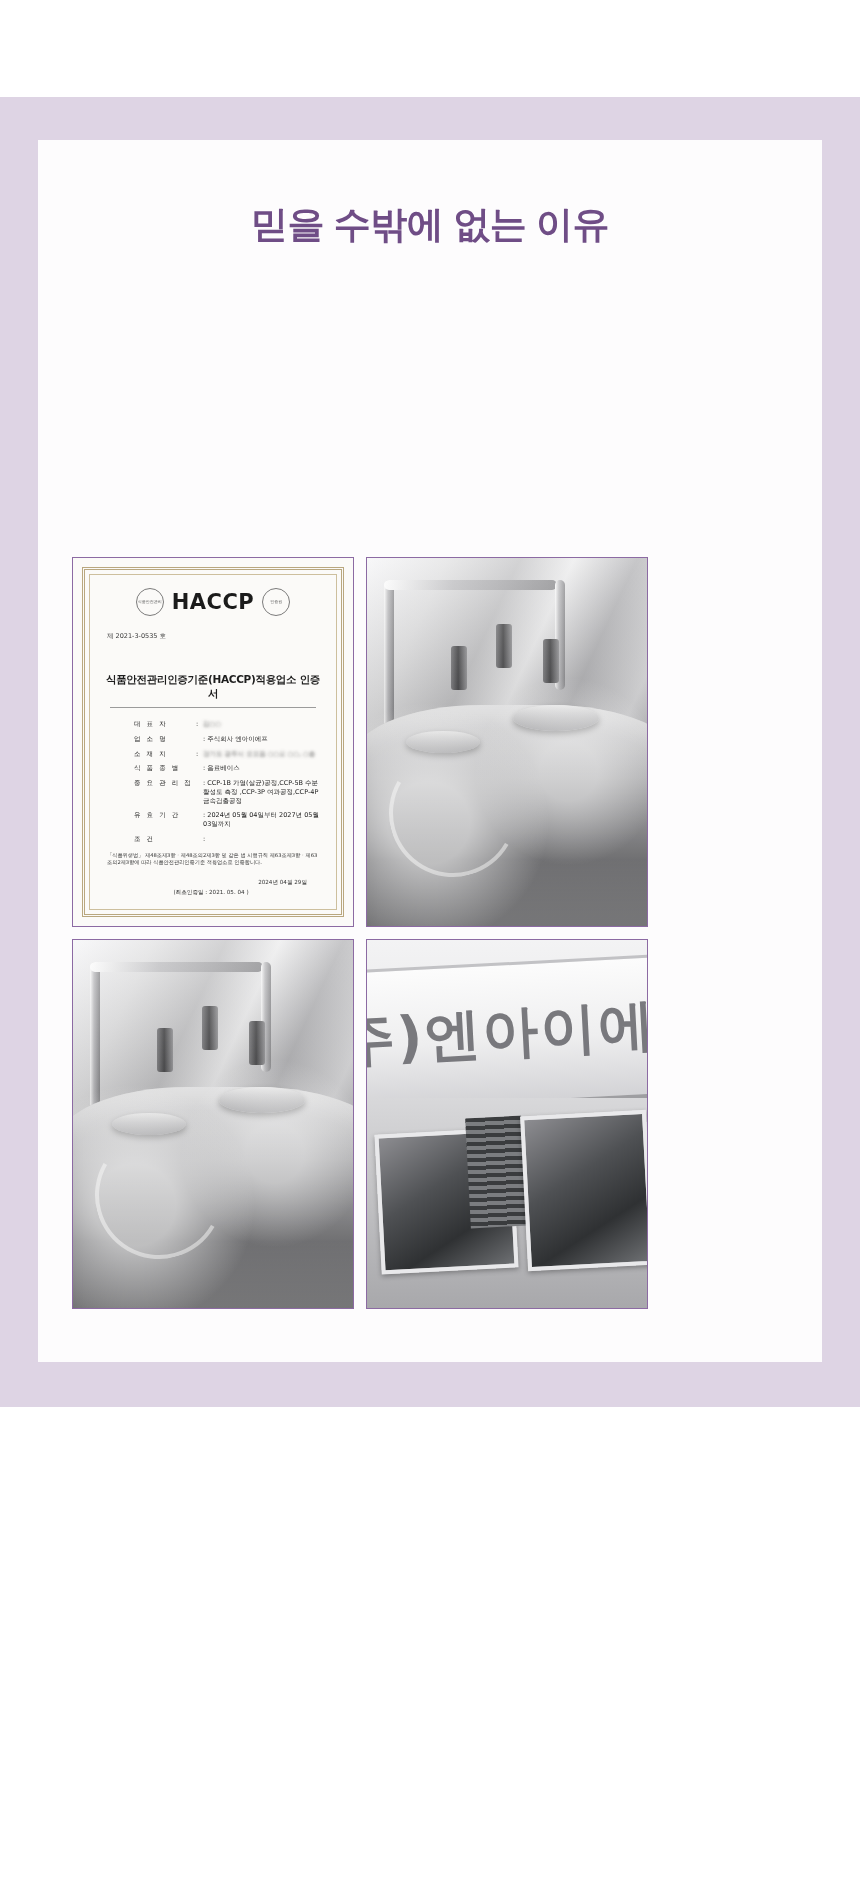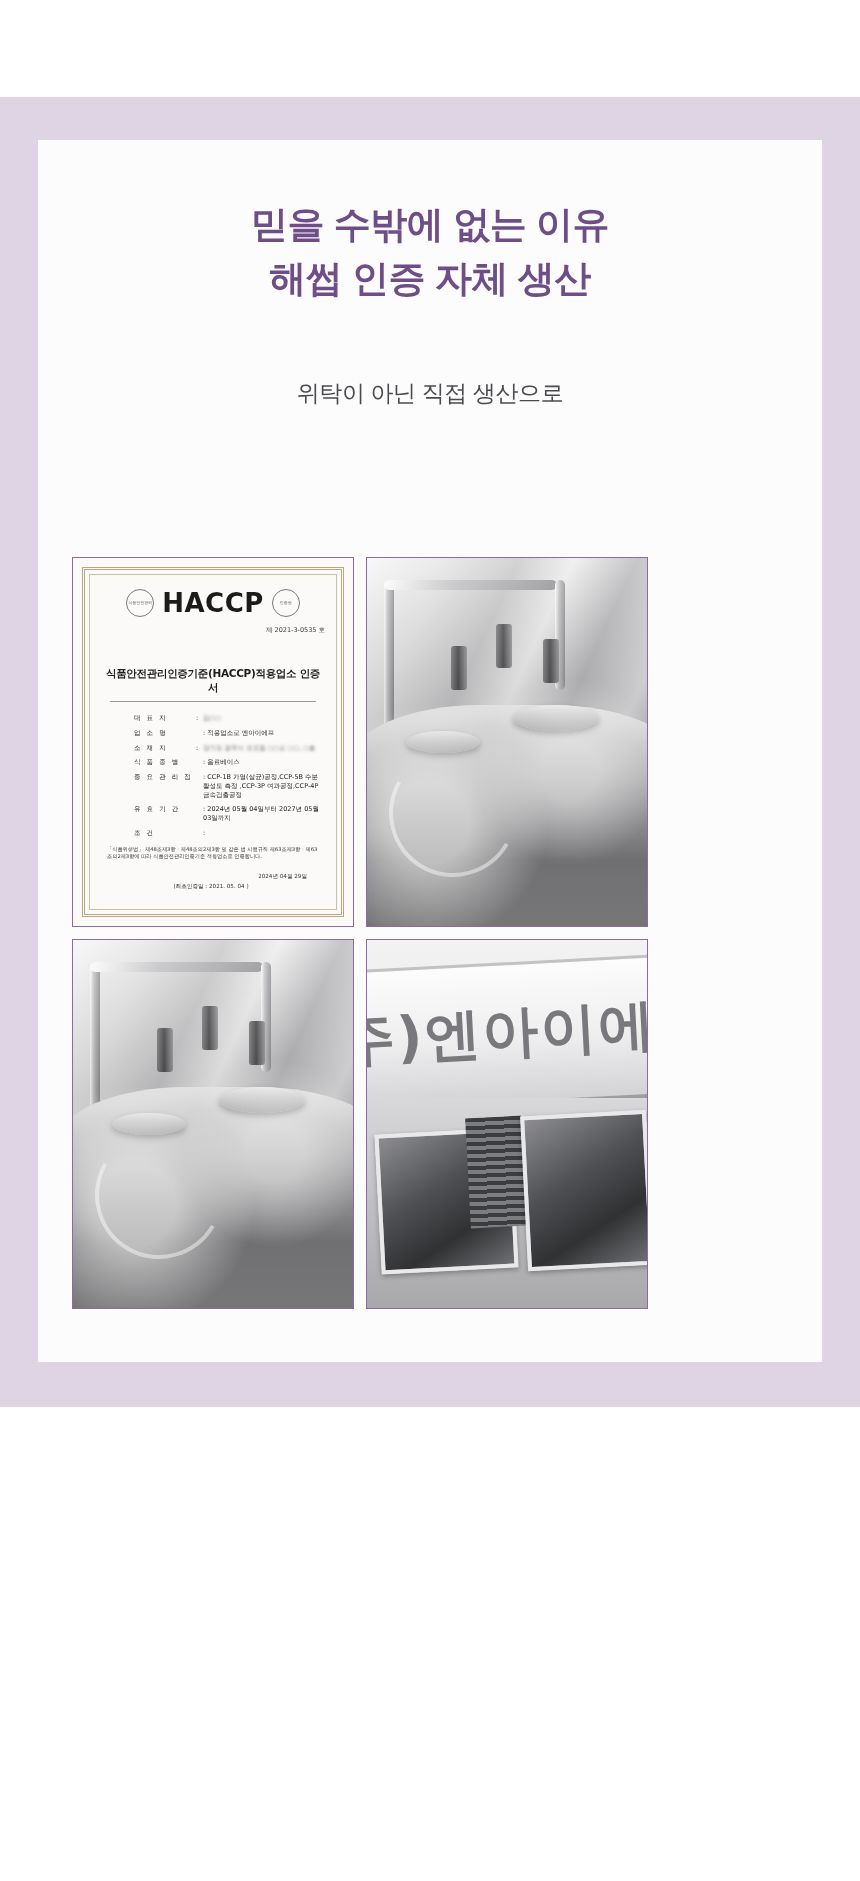--- a/index.html
+++ b/index.html
@@ -124,30 +124,30 @@
     border: 1px solid #7b7b7b;
     font-size: 4px;
     color: #5a5a5a;
     display: flex;
     align-items: center;
     justify-content: center;
     line-height: 1.1;
     text-align: center;
   }
   .cert-haccp {
-    font-size: 26px;
+    font-size: 21px;
     font-weight: bold;
     letter-spacing: 0.5px;
     color: #1b1b1b;
   }
   .cert-no {
-    margin-top: 8px;
+    margin-top: 16px;
     font-size: 6.5px;
     color: #3a3a3a;
-    text-align: right;
+    text-align: left;
     padding-left: 6px;
   }
   .cert-title {
     margin-top: 32px;
     font-size: 10.5px;
     font-weight: bold;
     color: #1d1d1d;
     letter-spacing: -0.3px;
   }
   .cert-rule {
@@ -353,25 +353,23 @@
 <body>
 
 <div class="page">
 
   <div class="band"></div>
 
   <div class="card">
 
     <div class="headline">
       <span>믿을 수밖에 없는 이유</span>
-      <span>해썹 인증 자체 생산</span>
     </div>
 
     <div class="subcopy">
-      <span>위탁이 아닌 직접 생산으로</span>
     </div>
 
     <div class="grid">
 
       <div class="cell">
         <div class="cert">
           <div class="cert-frame"></div>
           <div class="cert-inner">
             <div class="cert-logo-row">
               <div class="cert-seal">식품안전관리</div>
@@ -384,21 +382,21 @@
 
             <div class="cert-fields">
               <div class="cert-row">
                 <div class="cert-label">대 표 자</div>
                 <div class="cert-colon">:</div>
                 <div class="cert-value blurred">김○○</div>
               </div>
               <div class="cert-row">
                 <div class="cert-label">업 소 명</div>
                 <div class="cert-colon"></div>
-                <div class="cert-value">: 적용업소로 엔아이에프</div>
+                <div class="cert-value">: 주식회사 엔아이에프</div>
               </div>
               <div class="cert-row">
                 <div class="cert-label">소 재 지</div>
                 <div class="cert-colon">:</div>
                 <div class="cert-value blurred">경기도 광주시 오포읍 ○○로 ○○, ○층</div>
               </div>
               <div class="cert-row">
                 <div class="cert-label">식 품 종 별</div>
                 <div class="cert-colon"></div>
                 <div class="cert-value">: 음료베이스</div>

